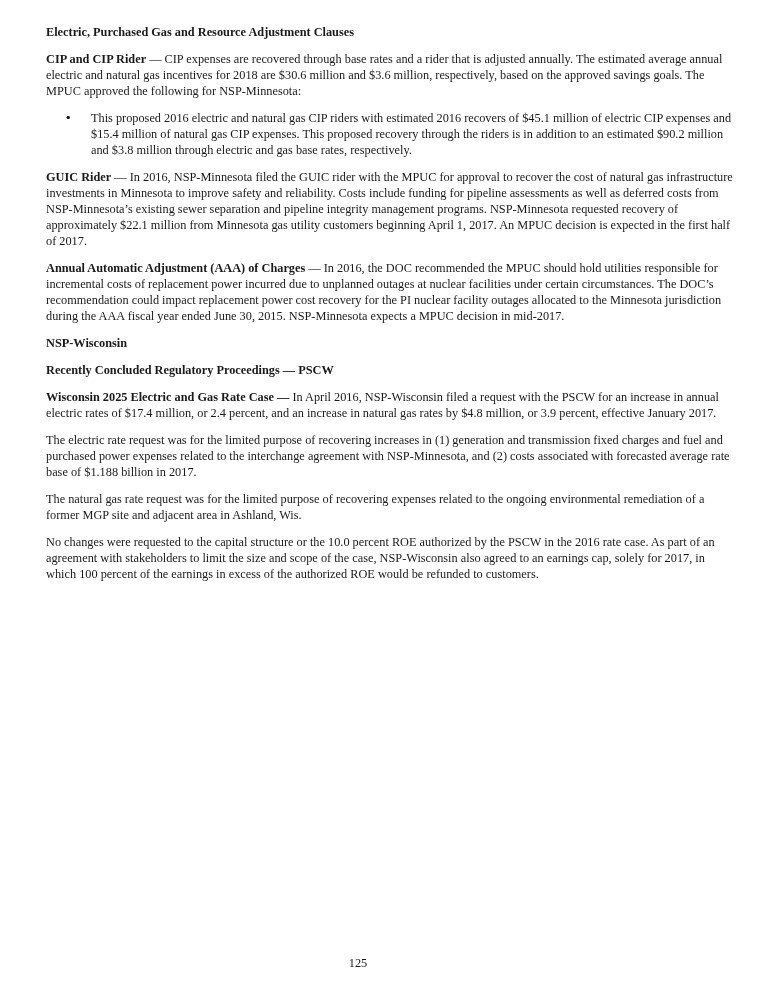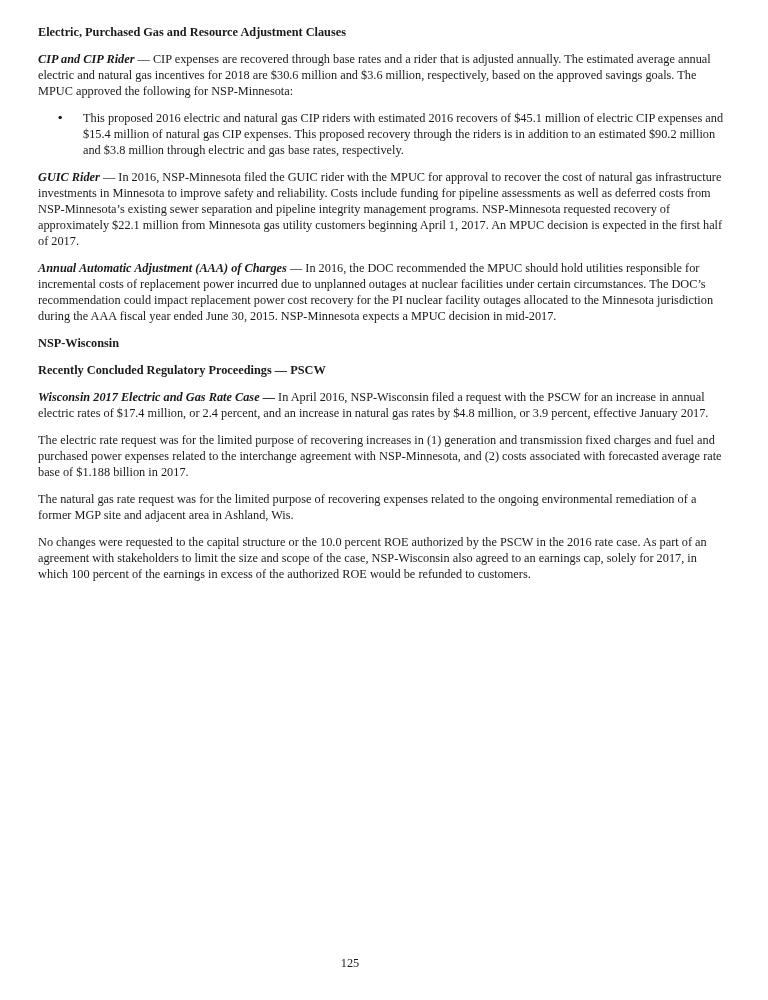--- a/index.html
+++ b/index.html
@@ -3,29 +3,29 @@
 <meta charset="utf-8">
 <style>
   html, body { margin: 0; padding: 0; background: #ffffff; }
   body {
     width: 768px; height: 1000px; position: relative; overflow: hidden;
     font-family: "Liberation Serif", "DejaVu Serif", serif;
     color: #1a1a1a;
     font-size: 12.3px;
     line-height: 16px;
   }
-  .page { position: absolute; left: 38px; top: 24px; width: 690px; }
+  .page { position: absolute; left: 46px; top: 24px; width: 690px; }
   .heading { font-weight: bold; margin: 0 0 11px 0; }
   .subheading { font-weight: bold; margin: 0 0 11px 0; }
   p { margin: 0 0 11px 0; }
-  .lead { font-weight: bold; font-style: italic; }
+  .lead { font-weight: bold; }
   ul.bullets { list-style: none; margin: 0 0 11px 0; padding: 0; }
   ul.bullets li { position: relative; padding-left: 45px; }
   ul.bullets li .dot { position: absolute; left: 20px; top: 0; }
-  .page-number { position: absolute; left: 0; width: 700px; top: 955px; text-align: center; }
+  .page-number { position: absolute; left: 8px; width: 700px; top: 955px; text-align: center; }
 </style>
 </head>
 <body>
 
 <div class="page">
   <div class="heading">Electric, Purchased Gas and Resource Adjustment Clauses</div>
 
   <p><span class="lead">CIP and CIP Rider</span><span> — CIP expenses are recovered through base rates and a rider that is adjusted annually.  The estimated average annual electric and natural gas incentives for 2018 are $30.6 million and $3.6 million, respectively, based on the approved savings goals.  The MPUC approved the following for NSP-Minnesota:</span></p>
 
   <ul class="bullets">
@@ -35,21 +35,21 @@
   </ul>
 
   <p><span class="lead">GUIC Rider</span><span> — In 2016, NSP-Minnesota filed the GUIC rider with the MPUC for approval to recover the cost of natural gas infrastructure investments in Minnesota to improve safety and reliability.  Costs include funding for pipeline assessments as well as deferred costs from NSP-Minnesota’s existing sewer separation and pipeline integrity management programs.  NSP-Minnesota requested recovery of approximately $22.1 million from Minnesota gas utility customers beginning April 1, 2017.  An MPUC decision is expected in the first half of 2017.</span></p>
 
   <p><span class="lead">Annual Automatic Adjustment (AAA) of Charges</span><span> — In 2016, the DOC recommended the MPUC should hold utilities responsible for incremental costs of replacement power incurred due to unplanned outages at nuclear facilities under certain circumstances.  The DOC’s recommendation could impact replacement power cost recovery for the PI nuclear facility outages allocated to the Minnesota jurisdiction during the AAA fiscal year ended June 30, 2015.  NSP-Minnesota expects a MPUC decision in mid-2017.</span></p>
 
   <div class="heading">NSP-Wisconsin</div>
 
   <div class="subheading">Recently Concluded Regulatory Proceedings — PSCW</div>
 
-  <p><span class="lead">Wisconsin 2017 Electric and Gas Rate Case —</span><span> In April 2016, NSP-Wisconsin filed a request with the PSCW for an increase in annual electric rates of $17.4 million, or 2.4 percent, and an increase in natural gas rates by $4.8 million, or 3.9 percent, effective January 2017.</span></p>
+  <p><span class="lead">Wisconsin 2025 Electric and Gas Rate Case —</span><span> In April 2016, NSP-Wisconsin filed a request with the PSCW for an increase in annual electric rates of $17.4 million, or 2.4 percent, and an increase in natural gas rates by $4.8 million, or 3.9 percent, effective January 2017.</span></p>
 
   <p>The electric rate request was for the limited purpose of recovering increases in (1) generation and transmission fixed charges and fuel and purchased power expenses related to the interchange agreement with NSP-Minnesota, and (2) costs associated with forecasted average rate base of $1.188 billion in 2017.</p>
 
   <p>The natural gas rate request was for the limited purpose of recovering expenses related to the ongoing environmental remediation of a former MGP site and adjacent area in Ashland, Wis.</p>
 
   <p>No changes were requested to the capital structure or the 10.0 percent ROE authorized by the PSCW in the 2016 rate case.  As part of an agreement with stakeholders to limit the size and scope of the case, NSP-Wisconsin also agreed to an earnings cap, solely for 2017, in which 100 percent of the earnings in excess of the authorized ROE would be refunded to customers.</p>
 </div>
 
 <div class="page-number">125</div>
 

